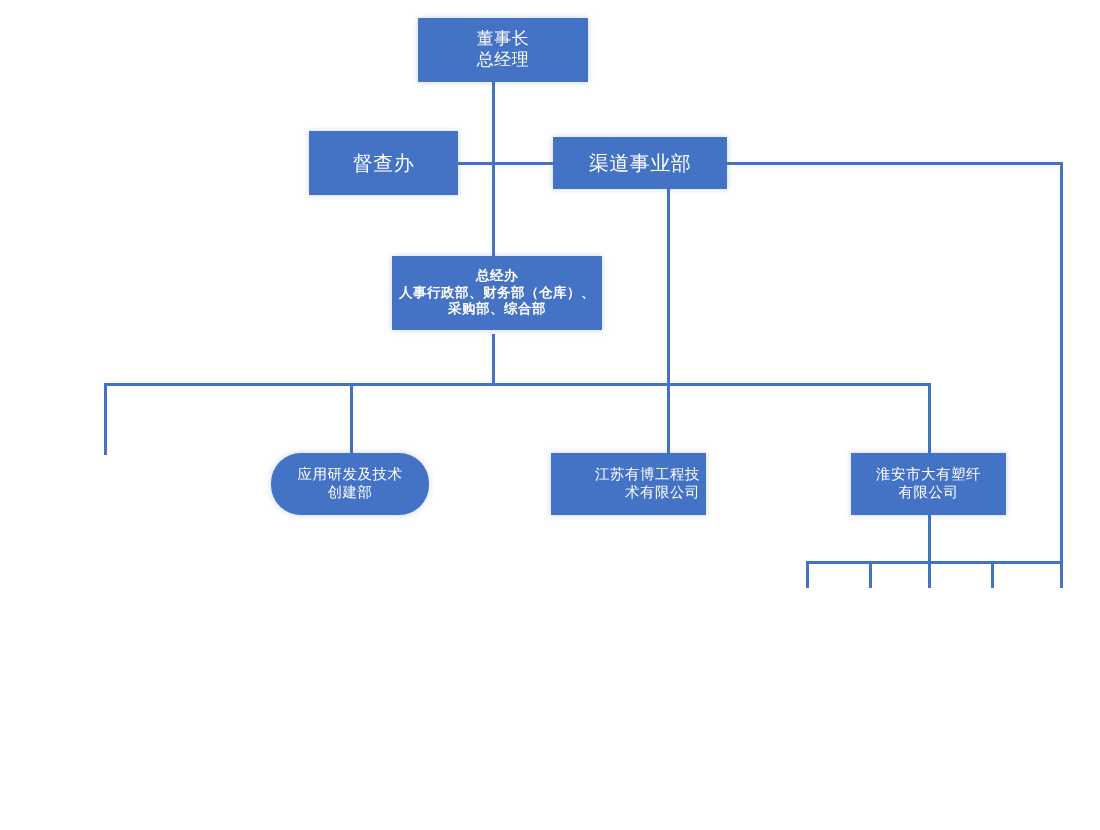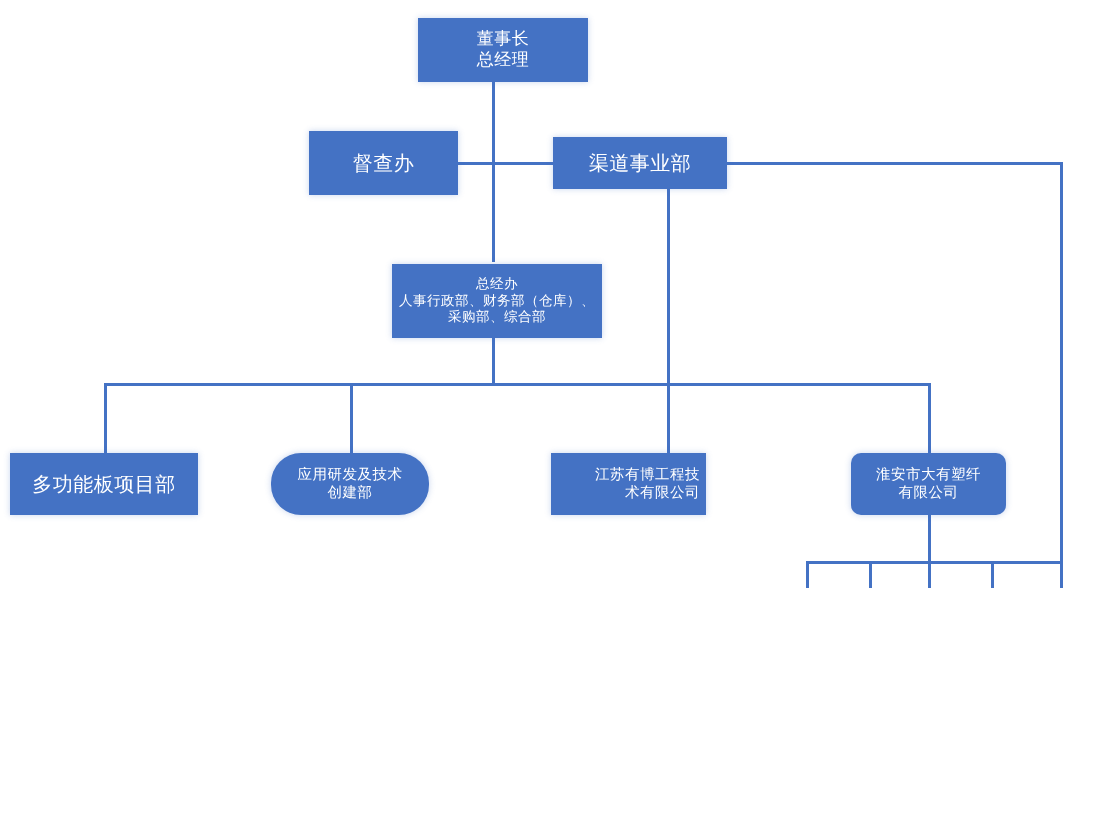--- a/index.html
+++ b/index.html
@@ -108,40 +108,37 @@
   </div>
 
   <div class="node size-md" style="left:309px; top:131px; width:149px; height:64px;">
     <span class="label">督查办</span>
   </div>
 
   <div class="node size-md" style="left:553px; top:137px; width:174px; height:52px;">
     <span class="label">渠道事业部</span>
   </div>
 
-  <div class="node size-xs" style="left:392px; top:264px; width:210px; height:74px;">
+  <div class="node size-xs" style="left:392px; top:256px; width:210px; height:74px;font-weight:bold;">
     <span class="label">总经办
 人事行政部、财务部（仓库）、采购部、综合部</span>
   </div>
 
-  <div class="node size-md" style="left:10px; top:453px; width:188px; height:62px;">
-    <span class="label">多功能板项目部</span>
-  </div>
 
   <div class="node size-sm" style="left:271px; top:453px; width:158px; height:62px;border-radius:30px;">
     <span class="label">应用研发及技术
 创建部</span>
   </div>
 
   <div class="node size-sm" style="left:551px; top:453px; width:155px; height:62px;text-align:right;">
     <span class="label">江苏有博工程技
 术有限公司</span>
   </div>
 
-  <div class="node size-sm" style="left:851px; top:453px; width:155px; height:62px;border-radius:10px;">
+  <div class="node size-sm" style="left:851px; top:453px; width:155px; height:62px;">
     <span class="label">淮安市大有塑纤
 有限公司</span>
   </div>
 
   <div class="node vertical size-md" style="left:784px; top:606px; width:45px; height:184px;">
     <span class="label">生产技术部</span>
   </div>
 
   <div class="node vertical size-md" style="left:847px; top:606px; width:45px; height:184px;">
     <span class="label">研发技术部</span>

